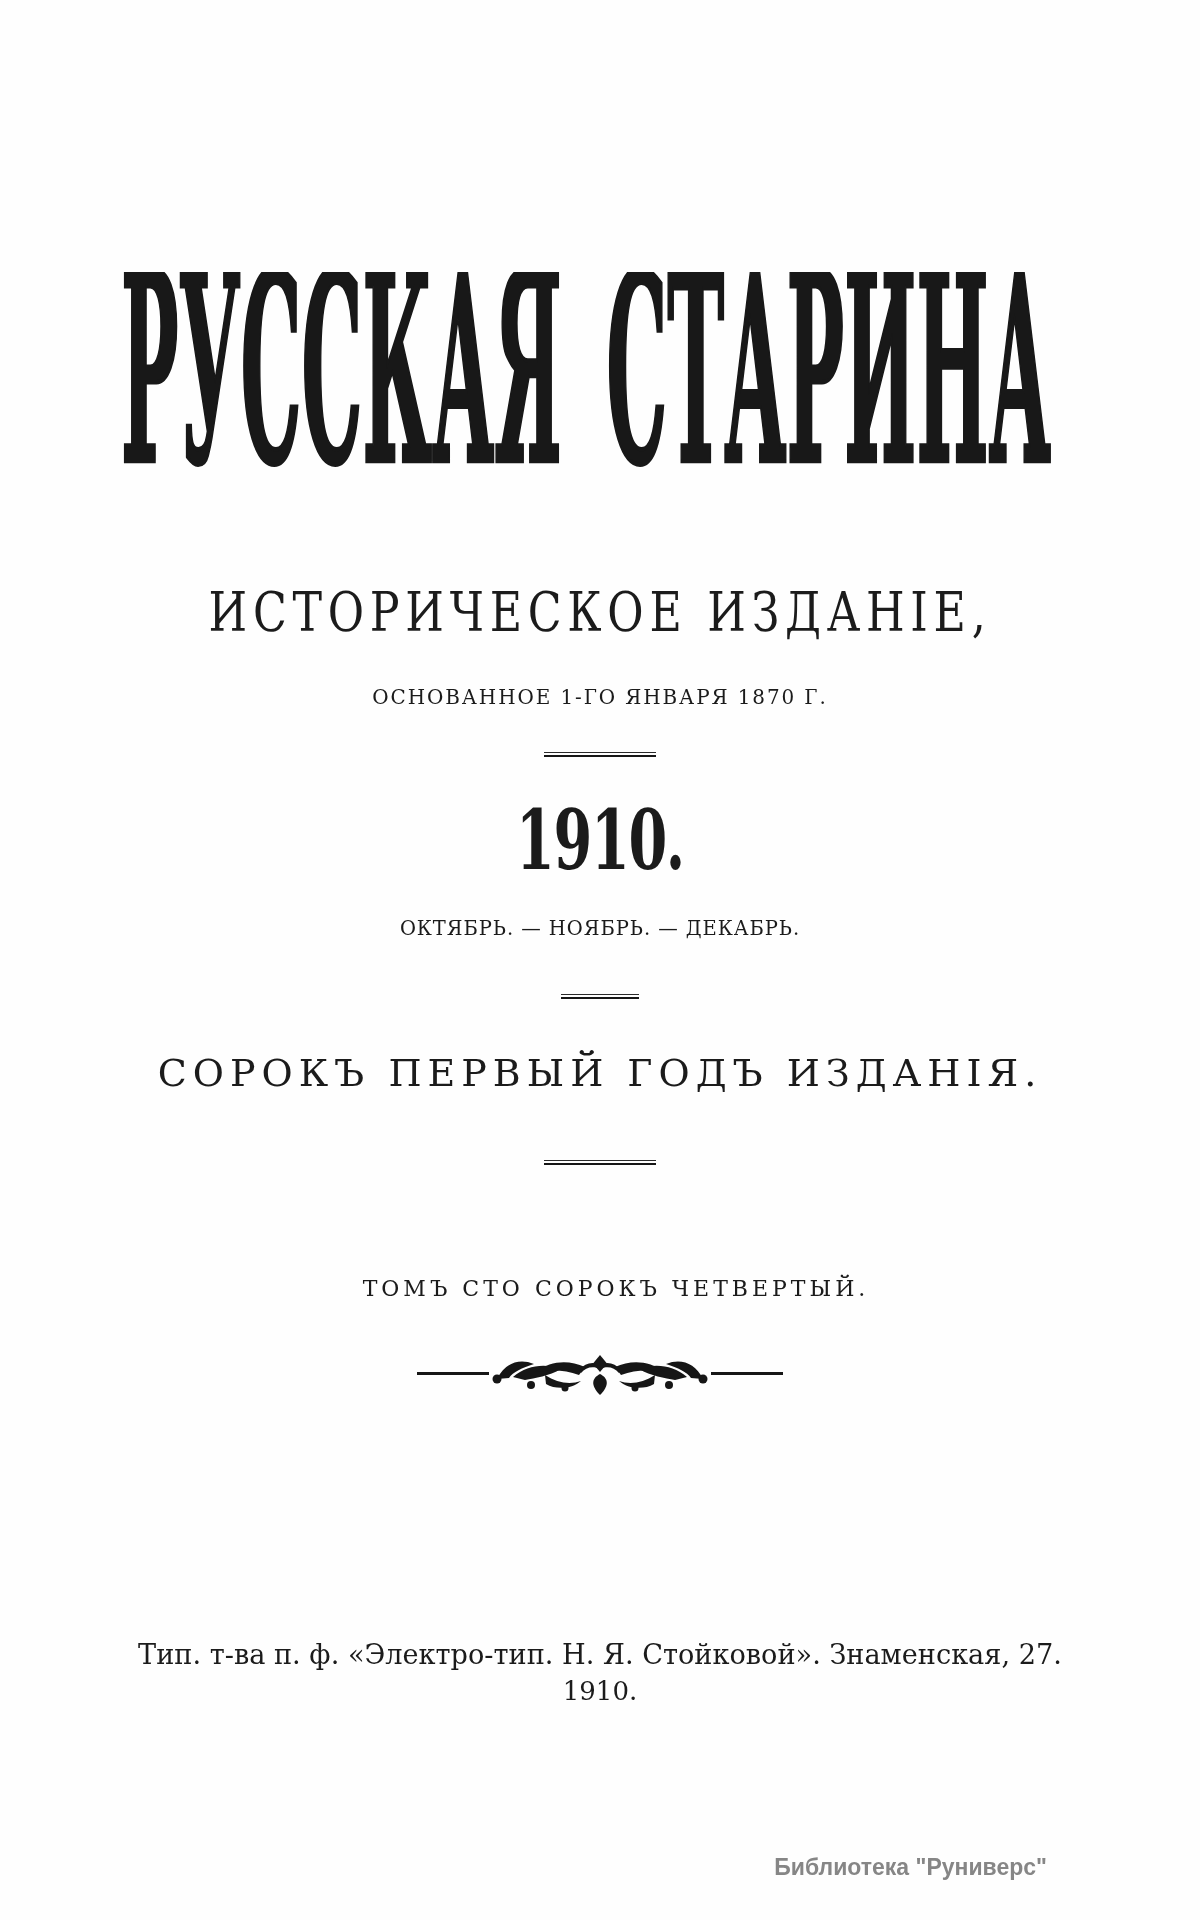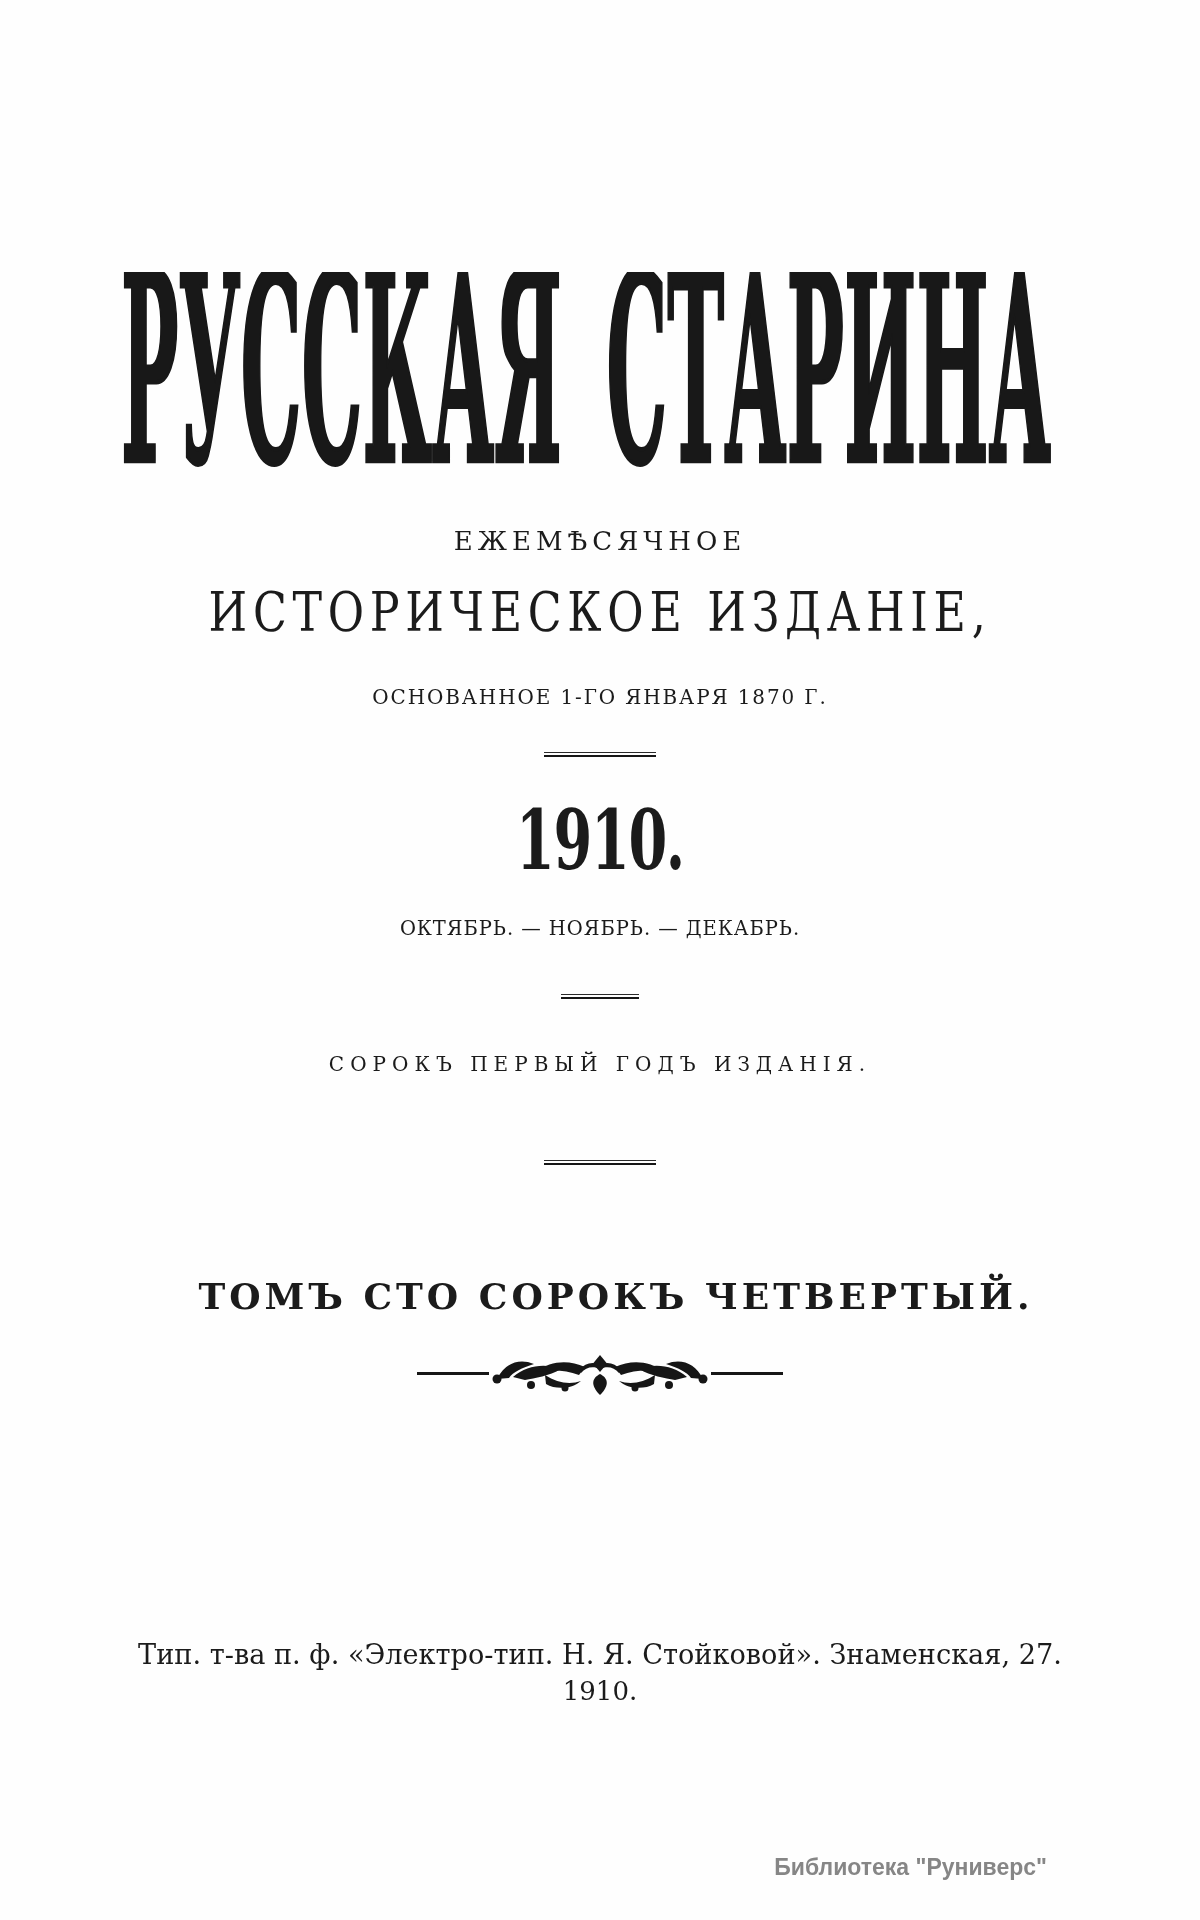--- a/index.html
+++ b/index.html
@@ -32,23 +32,23 @@
     height:2px;border-top:1px solid #2a2a2a;border-bottom:2px solid #161616;
   }
   .rule1{top:752px;width:112px;}
   .rule2{top:994px;width:78px;}
   .rule3{top:1160px;width:112px;}
   
   .year{top:799px;font-size:82px;font-weight:bold;letter-spacing:-2px;transform:scaleX(.68);transform-origin:50% 50%;}
   
   .months{top:918px;font-size:21px;letter-spacing:1px;transform:scaleX(.93);transform-origin:50% 50%;}
   
-  .forty-first{top:1054px;font-size:20px;letter-spacing:6px;}
+  .forty-first{top:1054px;font-size:38px;letter-spacing:6px;}
   
-  .volume{top:1278px;font-size:36px;font-weight:bold;letter-spacing:4px;padding-left:32px;}
+  .volume{top:1278px;font-size:22px;font-weight:normal;letter-spacing:4px;padding-left:32px;}
   
   .ornament-row{top:1352px;}
   
   .city{top:1604px;font-size:28px;letter-spacing:1px;}
   .printer{top:1641px;font-size:28px;transform:scaleX(.97);transform-origin:50% 50%;}
   .imprint-year{top:1678px;font-size:26px;}
   
   .watermark{
     position:absolute;top:1854px;right:153px;
     font-family:"Liberation Sans", sans-serif;
@@ -62,21 +62,20 @@
 <div class="page">
 
   <div class="row title-row">
     <svg class="title-svg" width="940" height="204" viewBox="0 0 940 204">
       <g transform="scale(1,1.8)">
         <text x="470" y="105" text-anchor="middle" font-family="DejaVu Serif, serif" font-weight="bold" font-size="145" textLength="930" lengthAdjust="spacingAndGlyphs" word-spacing="34" fill="#181818" stroke="#181818" stroke-width="2.5">РУССКАЯ СТАРИНА</text>
       </g>
     </svg>
   </div>
 
-  <div class="row freq">ЕЖЕМѢСЯЧНОЕ</div>
 
   <div class="row edition">ИСТОРИЧЕСКОЕ ИЗДАНІЕ,</div>
 
   <div class="row founded">основанное 1-го января 1870 г.</div>
 
   <div class="rule rule1"></div>
 
   <div class="row year">1910.</div>
 
   <div class="row months">ОКТЯБРЬ. — НОЯБРЬ. — ДЕКАБРЬ.</div>

